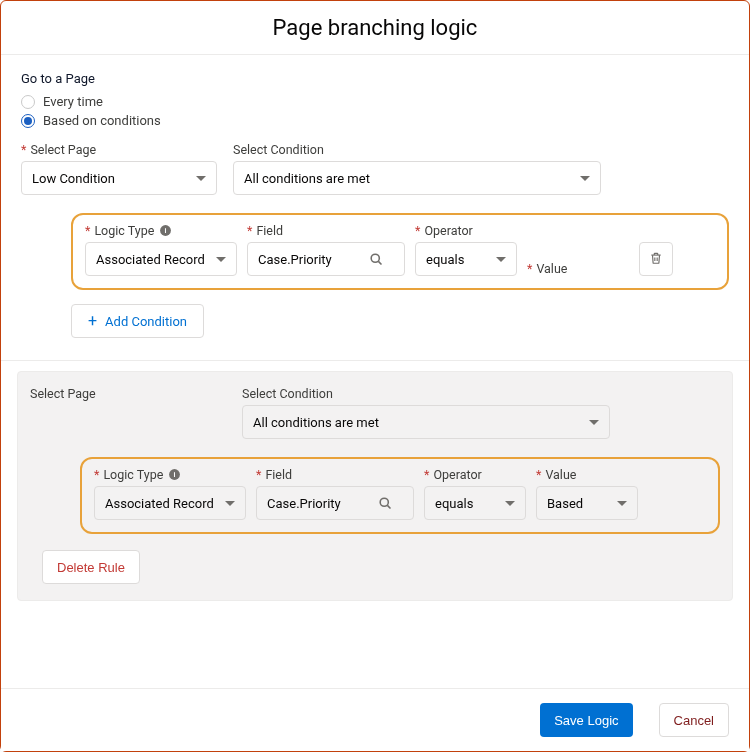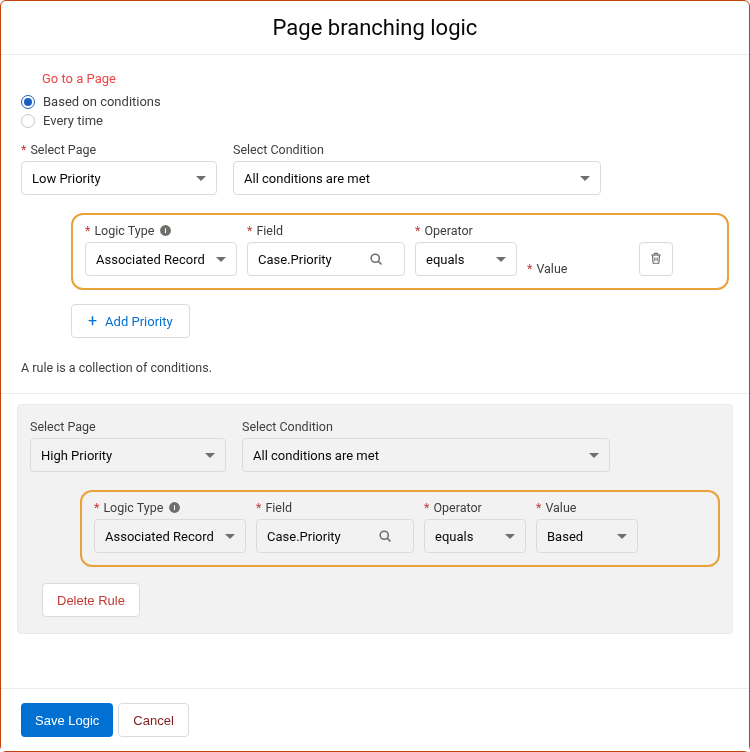--- a/index.html
+++ b/index.html
@@ -32,23 +32,22 @@
     font-weight: 400;
     color: #080707;
   }
   .modal-body {
     flex: 1;
     overflow: auto;
     padding: 16px 20px 0 20px;
   }
   .section-label {
     font-size: 13px;
-    color: #ef4444;
+    color: #0f172a;
     margin-bottom: 8px;
-    margin-left: 21px;
   }
   .radio-row {
     display: flex;
     align-items: center;
     gap: 8px;
     font-size: 13px;
     margin: 4px 0;
     cursor: pointer;
   }
   .radio-dot {
@@ -209,22 +208,22 @@
   hr.sep{
     border:none;
     border-top:1px solid #ecebea;
     margin: 18px -20px 10px -20px;
   }
 
   .modal-footer{
     border-top:1px solid #ecebea;
     padding: 14px 20px;
     display:flex;
-    justify-content:flex-start;
-    gap:5px;
+    justify-content:flex-end;
+    gap:26px;
     background:#fff;
   }
 
   .info-icon{
     width:14px;height:14px;
     display:inline-flex;
     align-items:center;
     justify-content:center;
     cursor:help;
   }
@@ -237,37 +236,37 @@
 
   <div class="modal-header">
     <div class="modal-title">Page branching logic</div>
   </div>
 
   <div class="modal-body">
 
     <div class="section-label">Go to a Page</div>
 
     <div class="radio-row">
+      <span class="radio-dot"></span>
+      <span>Every time</span>
+    </div>
+    <div class="radio-row">
       <span class="radio-dot sel"></span>
       <span>Based on conditions</span>
-    </div>
-    <div class="radio-row">
-      <span class="radio-dot"></span>
-      <span>Every time</span>
     </div>
 
     <div class="block-top">
       <div class="form-row">
         <div class="field-group" style="width:196px;">
           <div class="field-label">
             <span class="req">*</span>
             <span>Select Page</span>
           </div>
           <div class="select-like">
-            <span>Low Priority</span>
+            <span>Low Condition</span>
             <span class="caret"></span>
           </div>
         </div>
         <div class="field-group" style="width:368px;">
           <div class="field-label">Select Condition</div>
           <div class="select-like">
             <span>All conditions are met</span>
             <span class="caret"></span>
           </div>
         </div>
@@ -331,38 +330,33 @@
                   <path d="M10 11v6"></path>
                   <path d="M14 11v6"></path>
                 </svg>
             </span>
           </div>
         </div>
       </div>
 
       <div class="add-btn">
         <span class="plus">+</span>
-        <span>Add Priority</span>
+        <span>Add Condition</span>
       </div>
 
       <div style="margin-top:22px;">
-        <div class="help-text">A rule is a collection of conditions.</div>
       </div>
     </div>
 
     <hr class="sep">
 
     <div class="rule2-panel">
       <div class="form-row" style="margin-top:0;">
         <div class="field-group" style="width:196px;">
           <div class="field-label">Select Page</div>
-          <div class="select-like">
-            <span>High Priority</span>
-            <span class="caret"></span>
-          </div>
         </div>
         <div class="field-group" style="width:368px;">
           <div class="field-label">Select Condition</div>
           <div class="select-like">
             <span>All conditions are met</span>
             <span class="caret"></span>
           </div>
         </div>
       </div>
 

